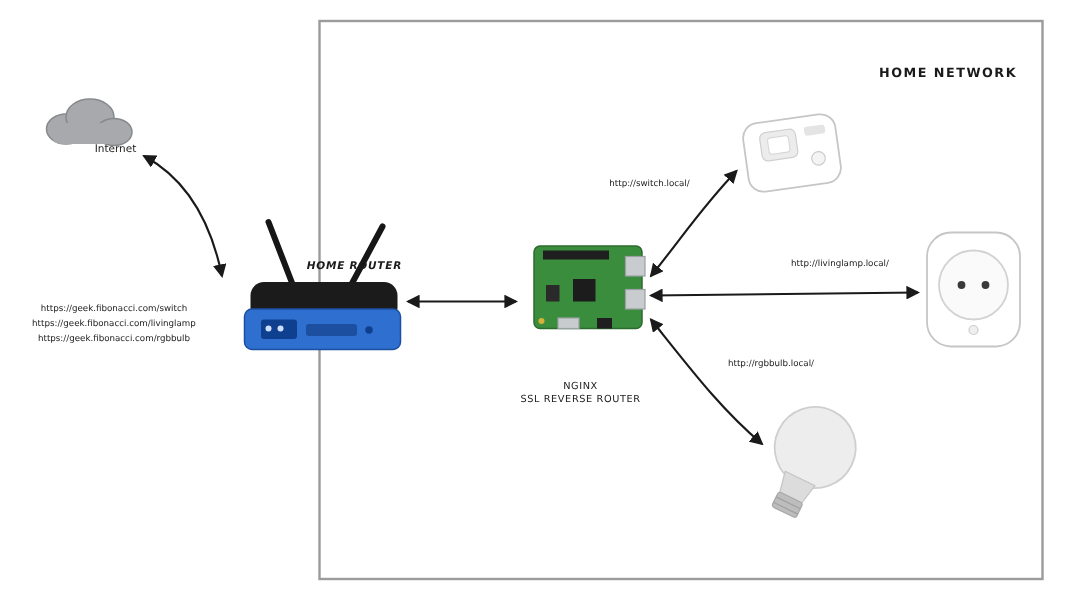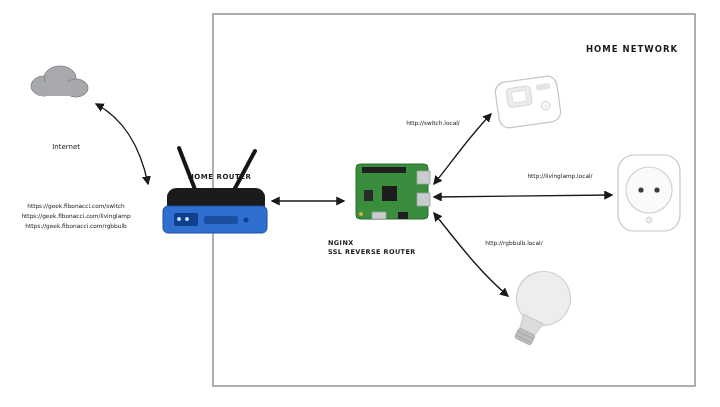--- a/index.html
+++ b/index.html
@@ -9,23 +9,23 @@
     width: 720px;
     height: 407px;
     background: #ffffff;
     font-family: "DejaVu Sans", sans-serif;
     color: #1a1a1a;
     overflow: hidden;
   }
   .diagram-svg { position:absolute; left:0; top:0; width:720px; height:407px; }
   .lbl { position:absolute; color:#1a1a1a; }
   .lbl-home-network { left:586px; top:44px; width:100px; font-size:8.5px; font-weight:bold; letter-spacing:1px; text-align:left; }
-  .lbl-internet { left:22px; top:95px; width:58px; font-size:7px; text-align:right;margin-top:48px; }
-  .lbl-router { left:188px; top:173px; width:80px; font-size:7px; font-weight:bold; text-align:left; letter-spacing:0.5px; }
-  .lbl-proxy { left:328px; top:239px; width:118px; font-size:6.5px; font-weight:bold; line-height:1.4; letter-spacing:0.4px; }
+  .lbl-internet { left:48px; top:95px; width:58px; font-size:7px; text-align:center; }
+  .lbl-router { left:188px; top:173px; width:80px; font-size:7px; font-weight:bold; text-align:right; letter-spacing:0.5px;font-style:italic; }
+  .lbl-proxy { left:328px; top:253px; width:118px; font-size:6.5px; font-weight:normal; text-align:center; line-height:1.4; letter-spacing:0.4px; }
   .lbl-urls { left:10px; top:202px; width:132px; font-size:5.8px; text-align:center; line-height:1.7; }
   .lbl-switch-url { left:396px; top:120px; width:74px; font-size:5.8px; text-align:center; }
   .lbl-livinglamp-url { left:520px; top:173px; width:80px; font-size:5.8px; text-align:center; }
   .lbl-rgbbulb-url { left:478px; top:240px; width:72px; font-size:5.8px; text-align:center; }
 </style>
 </head>
 <body>
 
 <div class="canvas">
 

